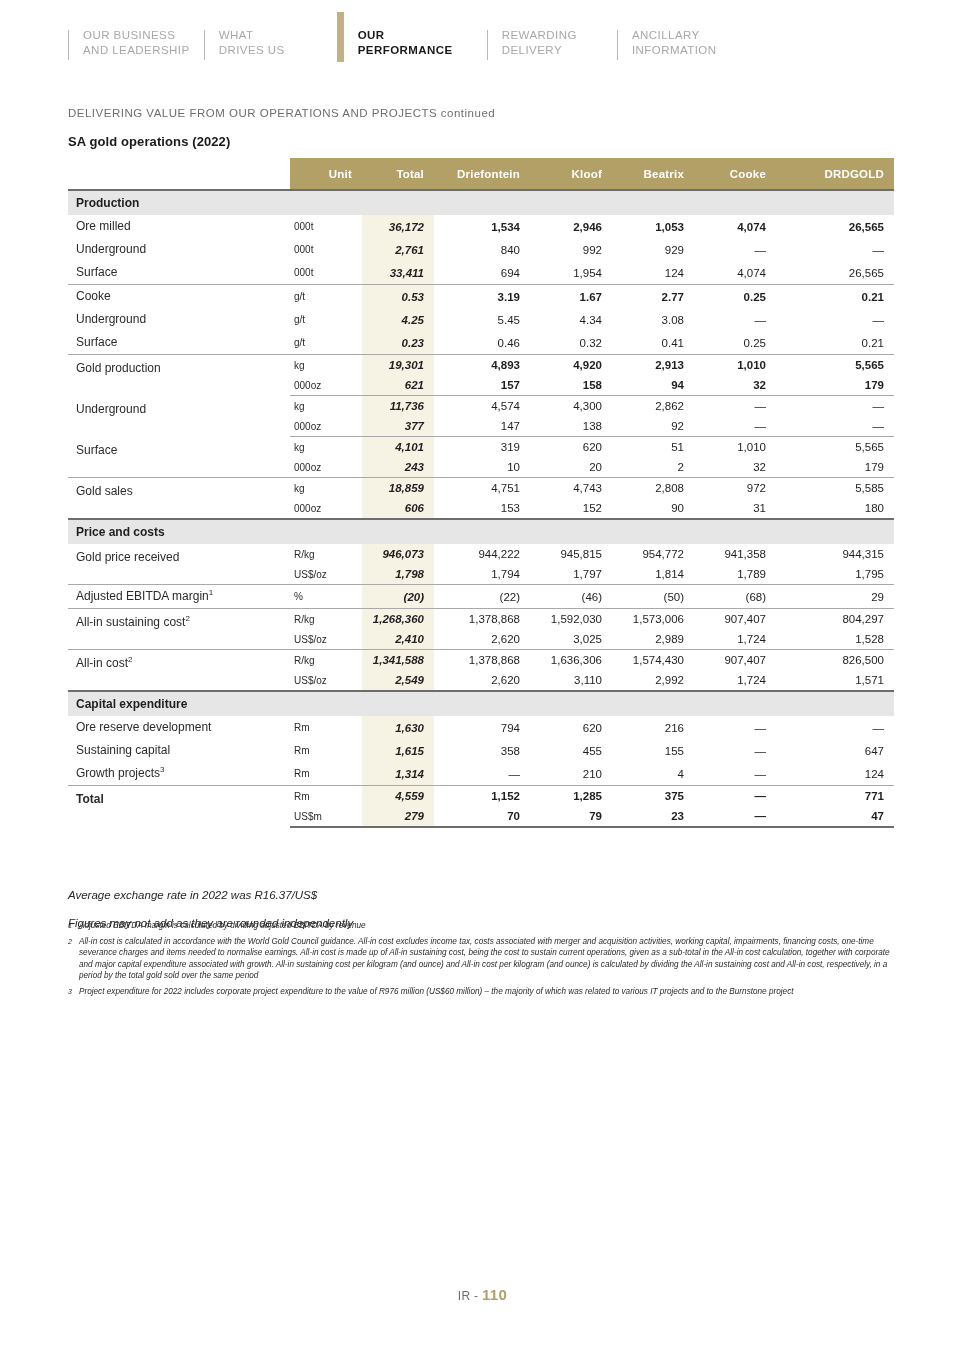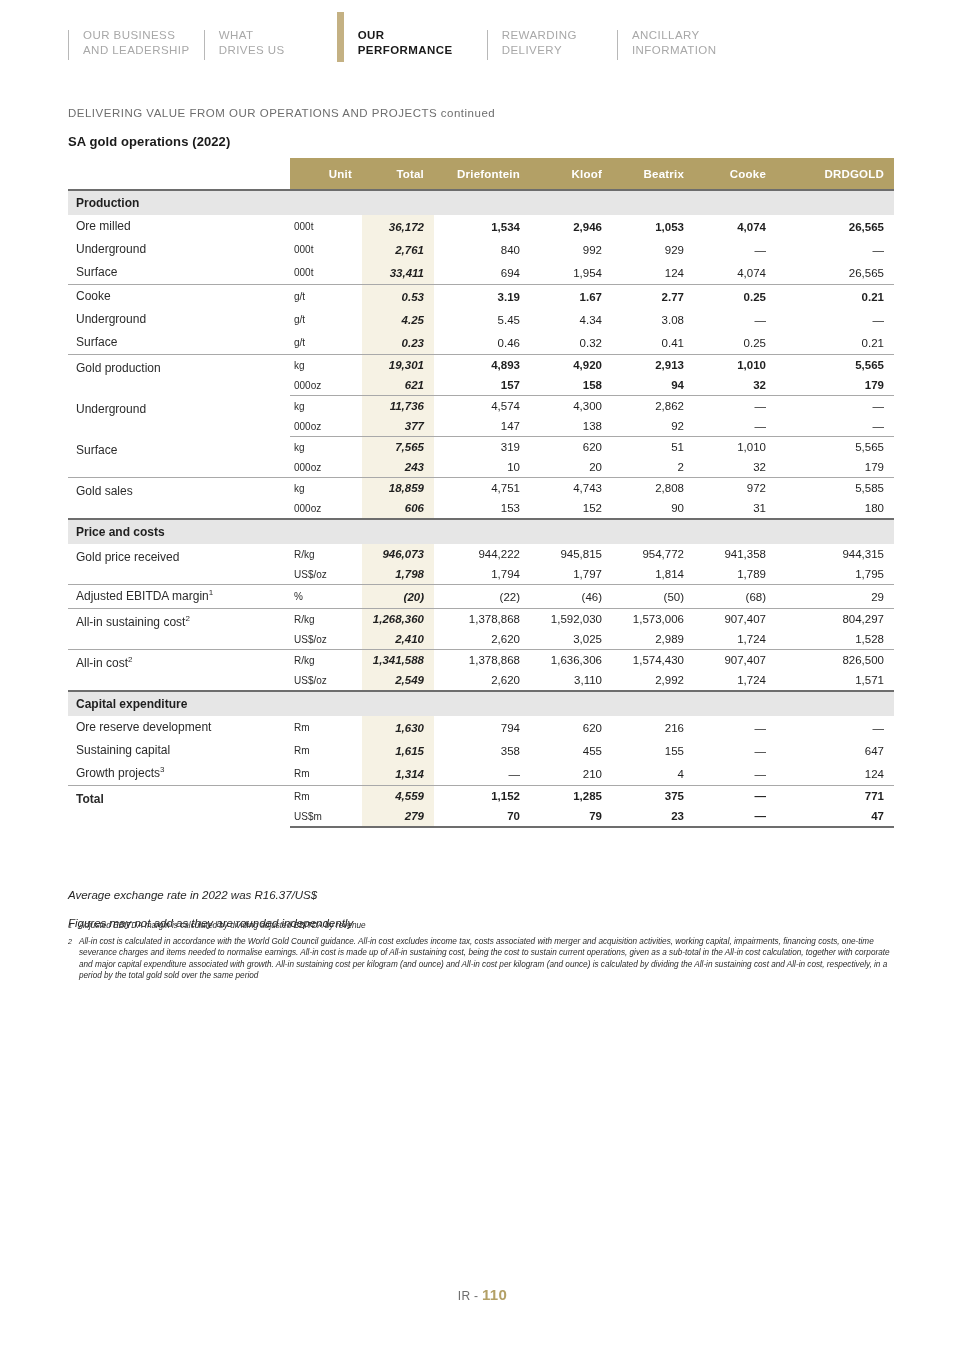--- a/index.html
+++ b/index.html
@@ -393,21 +393,21 @@
       <td class="num">147</td>
       <td class="num">138</td>
       <td class="num">92</td>
       <td class="num">—</td>
       <td class="num">—</td>
     </tr>
 
     <tr class="grp-top-partial">
       <td class="lbl" rowspan="2" style="vertical-align:top;padding-top:6px !important;">Surface</td>
       <td class="unit sep-on">kg</td>
-      <td class="num col-total sep-on">7,565</td>
+      <td class="num col-total sep-on">4,101</td>
       <td class="num sep-on">319</td>
       <td class="num sep-on">620</td>
       <td class="num sep-on">51</td>
       <td class="num sep-on">1,010</td>
       <td class="num sep-on">5,565</td>
     </tr>
     <tr>
       <td class="unit">000oz</td>
       <td class="num col-total">243</td>
       <td class="num">10</td>
@@ -579,17 +579,21 @@
 
 <div class="footnotes">
   <div class="fn">
     <span class="fn-mark">1</span>
     <span class="fn-body">Adjusted EBITDA margin is calculated by dividing adjusted EBITDA by revenue</span>
   </div>
   <div class="fn">
     <span class="fn-mark">2</span>
     <span class="fn-body">All-in cost is calculated in accordance with the World Gold Council guidance. All-in cost excludes income tax, costs associated with merger and acquisition activities, working capital, impairments, financing costs, one-time severance charges and items needed to normalise earnings. All-in cost is made up of All-in sustaining cost, being the cost to sustain current operations, given as a sub-total in the All-in cost calculation, together with corporate and major capital expenditure associated with growth. All-in sustaining cost per kilogram (and ounce) and All-in cost per kilogram (and ounce) is calculated by dividing the All-in sustaining cost and All-in cost, respectively, in a period by the total gold sold over the same period</span>
   </div>
+  <div class="fn">
+    <span class="fn-mark">3</span>
+    <span class="fn-body">Project expenditure for 2022 includes corporate project expenditure to the value of R976 million (US$60 million) – the majority of which was related to various IT projects and to the Burnstone project</span>
+  </div>
 </div>
 
 <div class="footer">
   <span>IR - </span><span class="pg">110</span>
 </div>
 
 </body></html>

